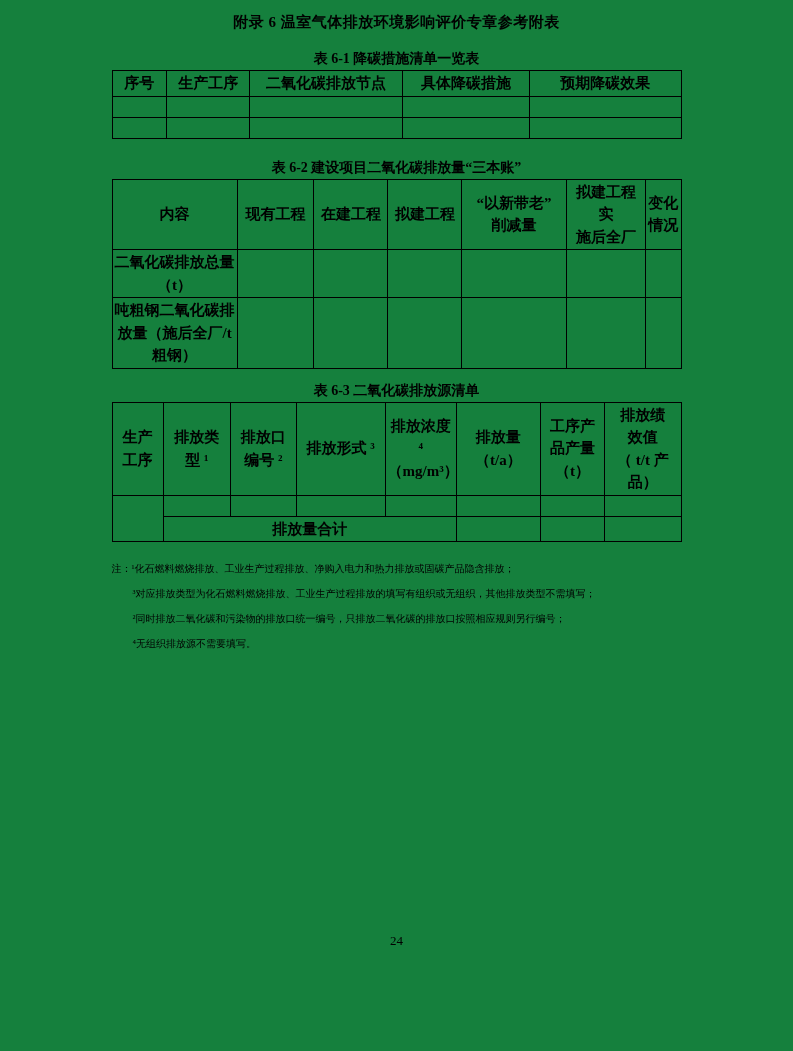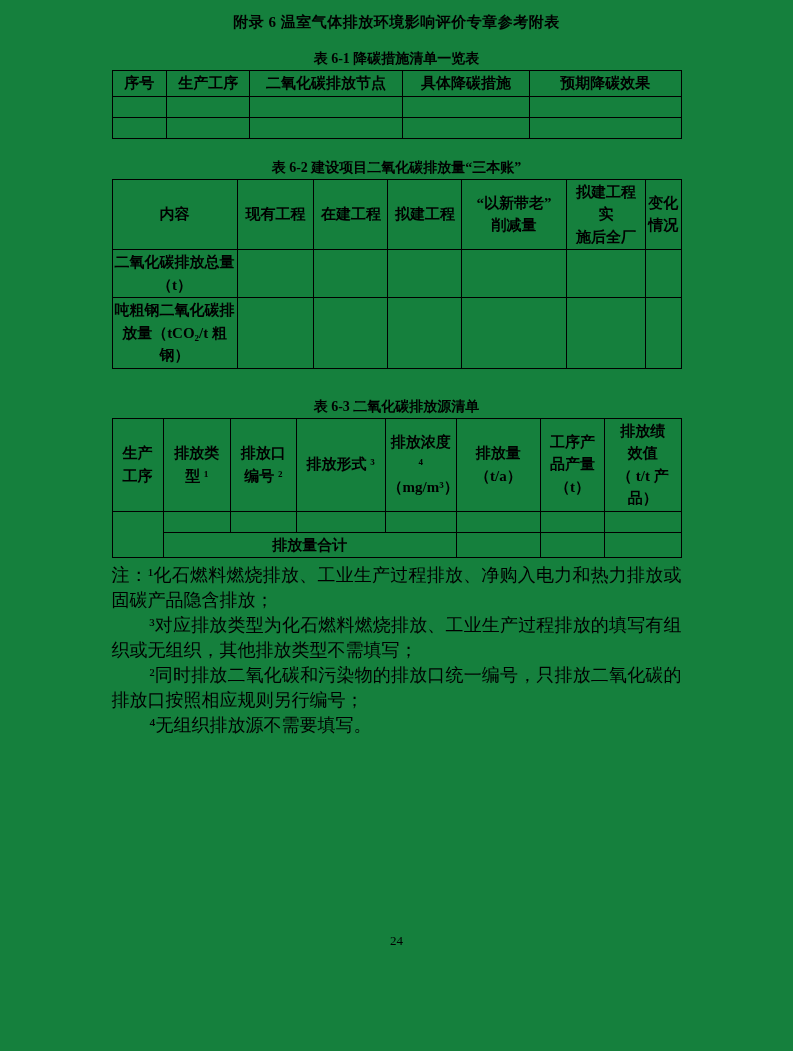--- a/index.html
+++ b/index.html
@@ -31,21 +31,21 @@
     font-weight: bold;
   }
   .table-caption {
     text-align: center;
     font-size: 14px;
     font-weight: bold;
     line-height: 19px;
   }
   .caption-1 { margin-top: 17px; }
   .caption-2 { margin-top: 19px; }
-  .caption-3 { margin-top: 28px; }
+  .caption-3 { margin-top: 12px; }
 
   table {
     width: 100%;
     border-collapse: collapse;
     table-layout: fixed;
     margin-top: 2px;
   }
   th, td {
     border: 1px solid #000000;
     font-size: 15px;
@@ -60,22 +60,22 @@
   .t1-head-row   { height: 23px; }
   .t1-empty-row  { height: 21px; }
   .t2-head-row   { height: 50px; }
   .t2-row-1      { height: 40px; margin-top: 39px; }
   .t2-row-2      { height: 45px; }
   .t3-head-row   { height: 84px; }
   .t3-empty-row  { height: 21px; }
   .t3-total-row  { height: 23px; }
 
   .notes {
-    margin-top: 5px;
-    font-size: 18px;
+    margin-top: 14px;
+    font-size: 10px;
     line-height: 25px;
     text-align: justify;
   }
   .notes p.indented { text-indent: 2.1em; }
 
   .page-number {
     position: absolute;
     top: 933px;
     left: 0;
     width: 100%;
@@ -154,21 +154,21 @@
 （t）</td>
         <td></td>
         <td></td>
         <td></td>
         <td></td>
         <td></td>
         <td></td>
       </tr>
       <tr class="t2-row-2">
         <td>吨粗钢二氧化碳排
-放量（tCO₂/t 粗钢）</td>
+放量（施后全厂/t 粗钢）</td>
         <td></td>
         <td></td>
         <td></td>
         <td></td>
         <td></td>
         <td></td>
       </tr>
     </tbody>
       </table>
 

